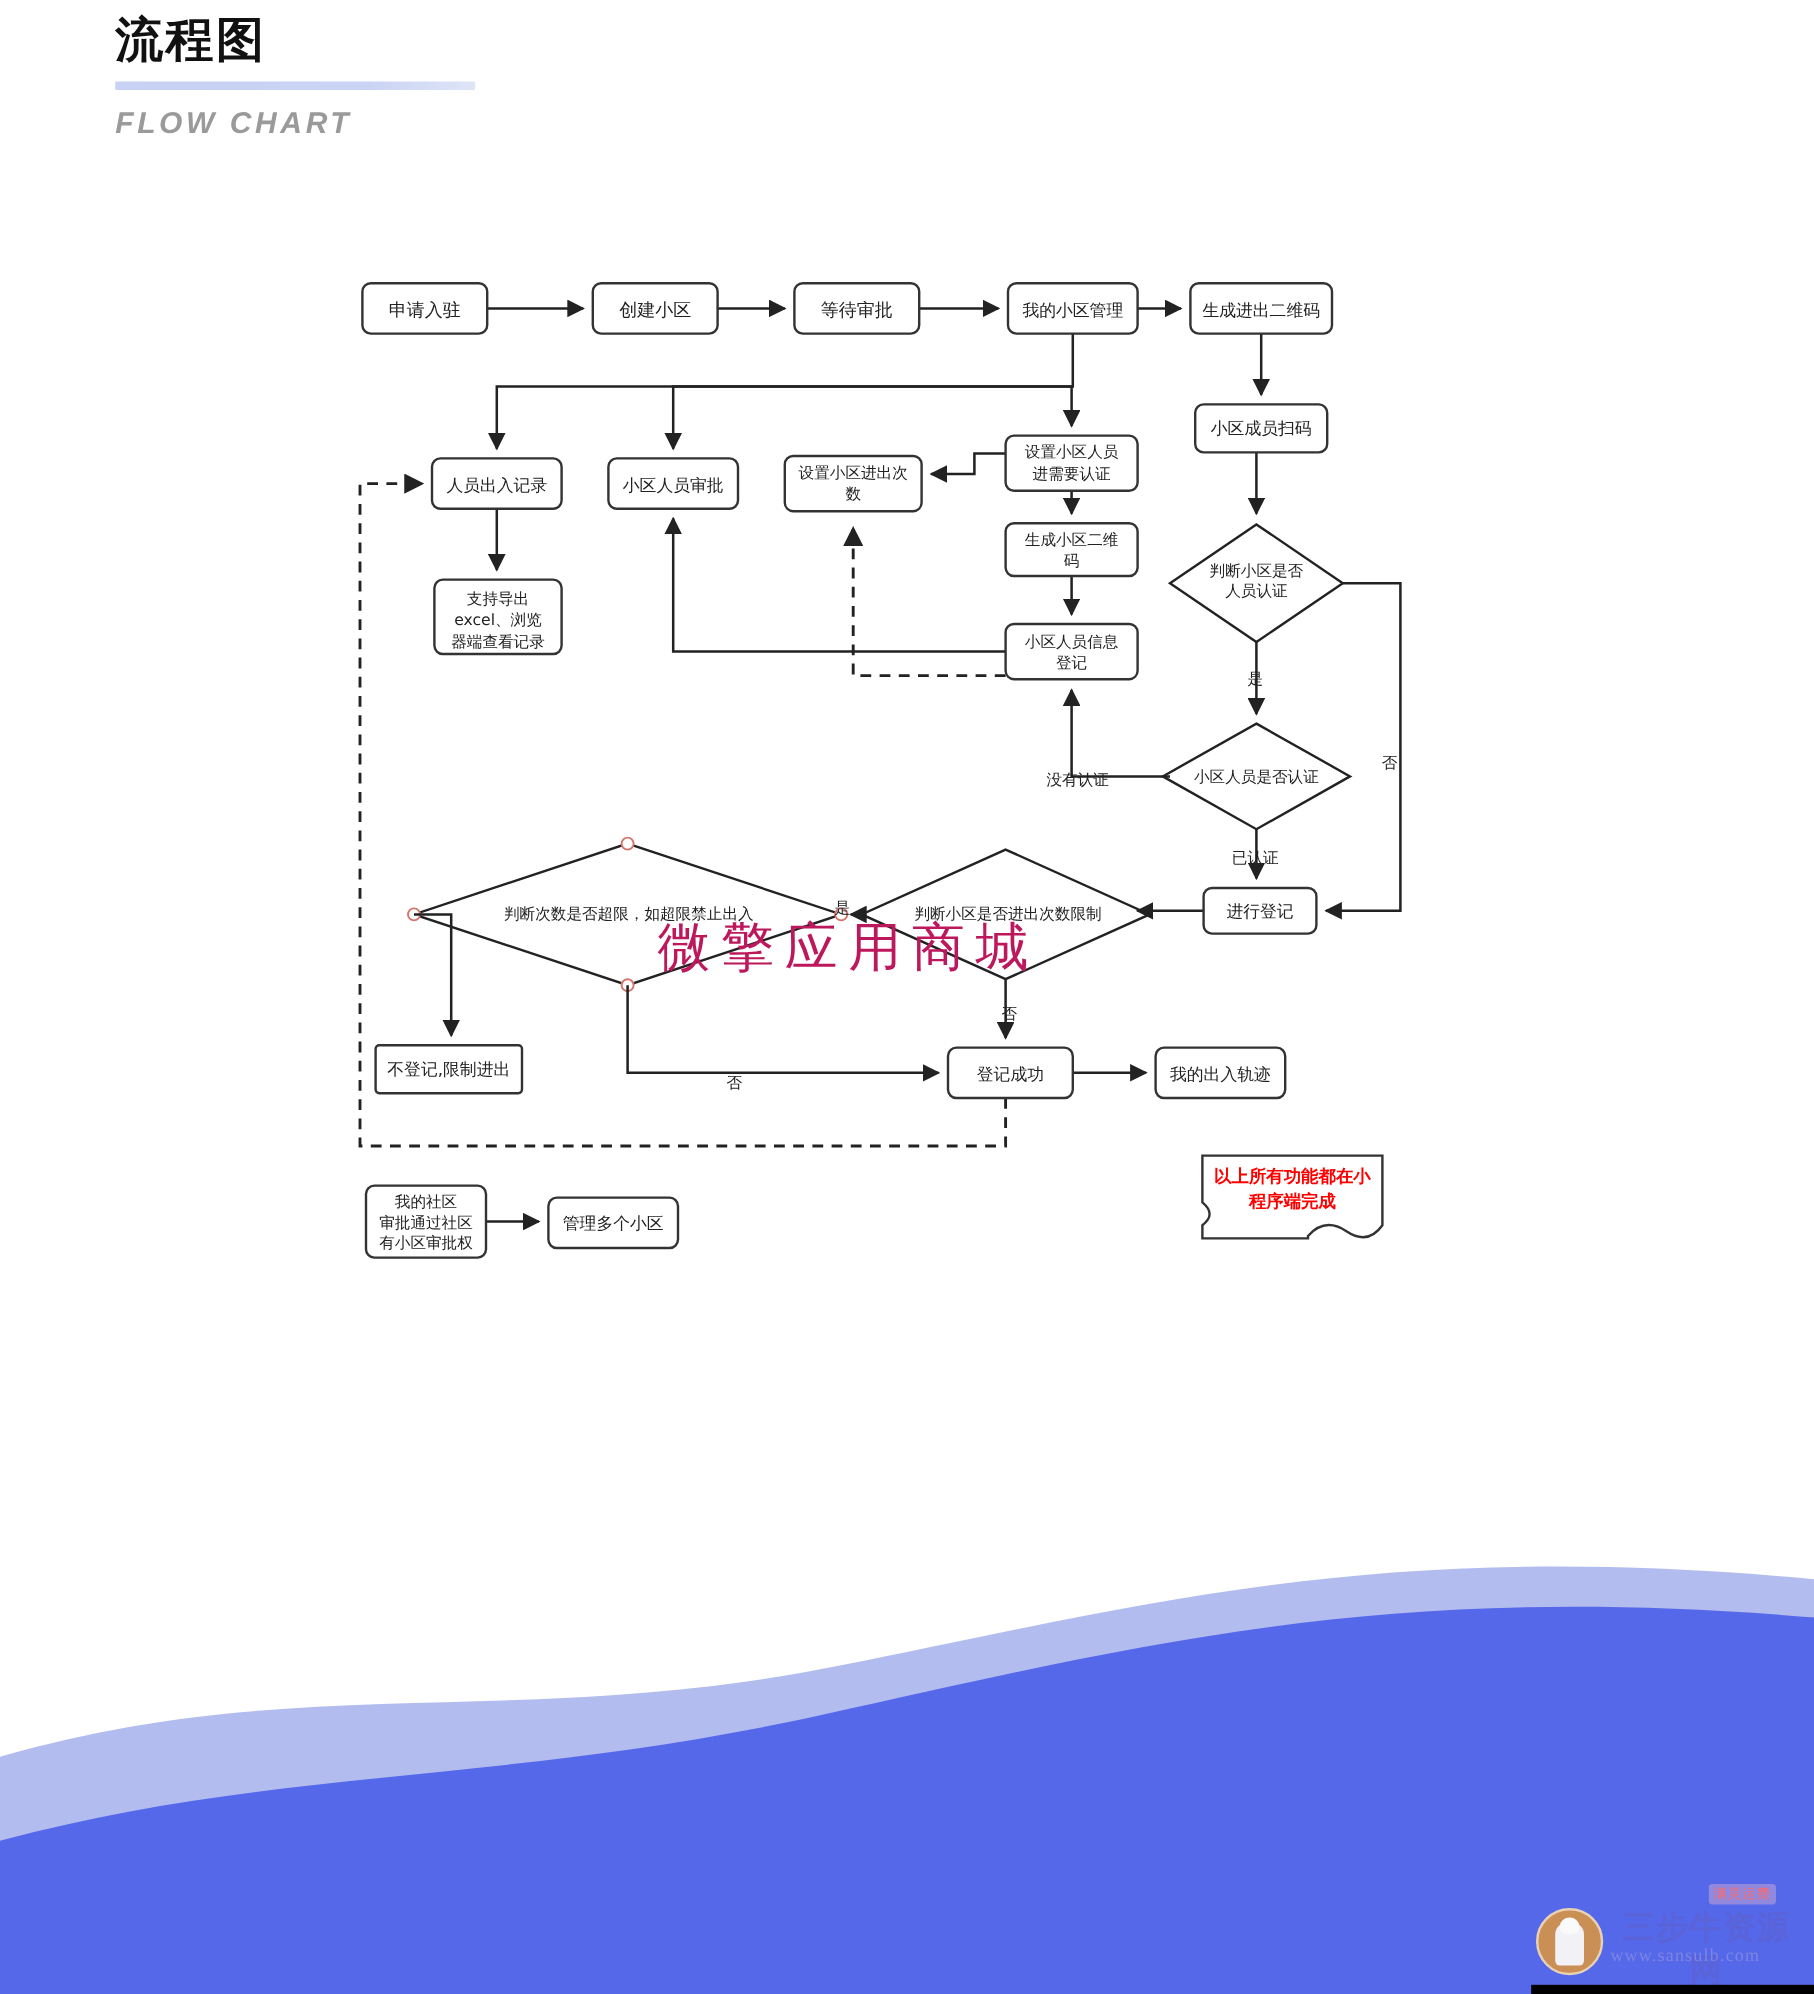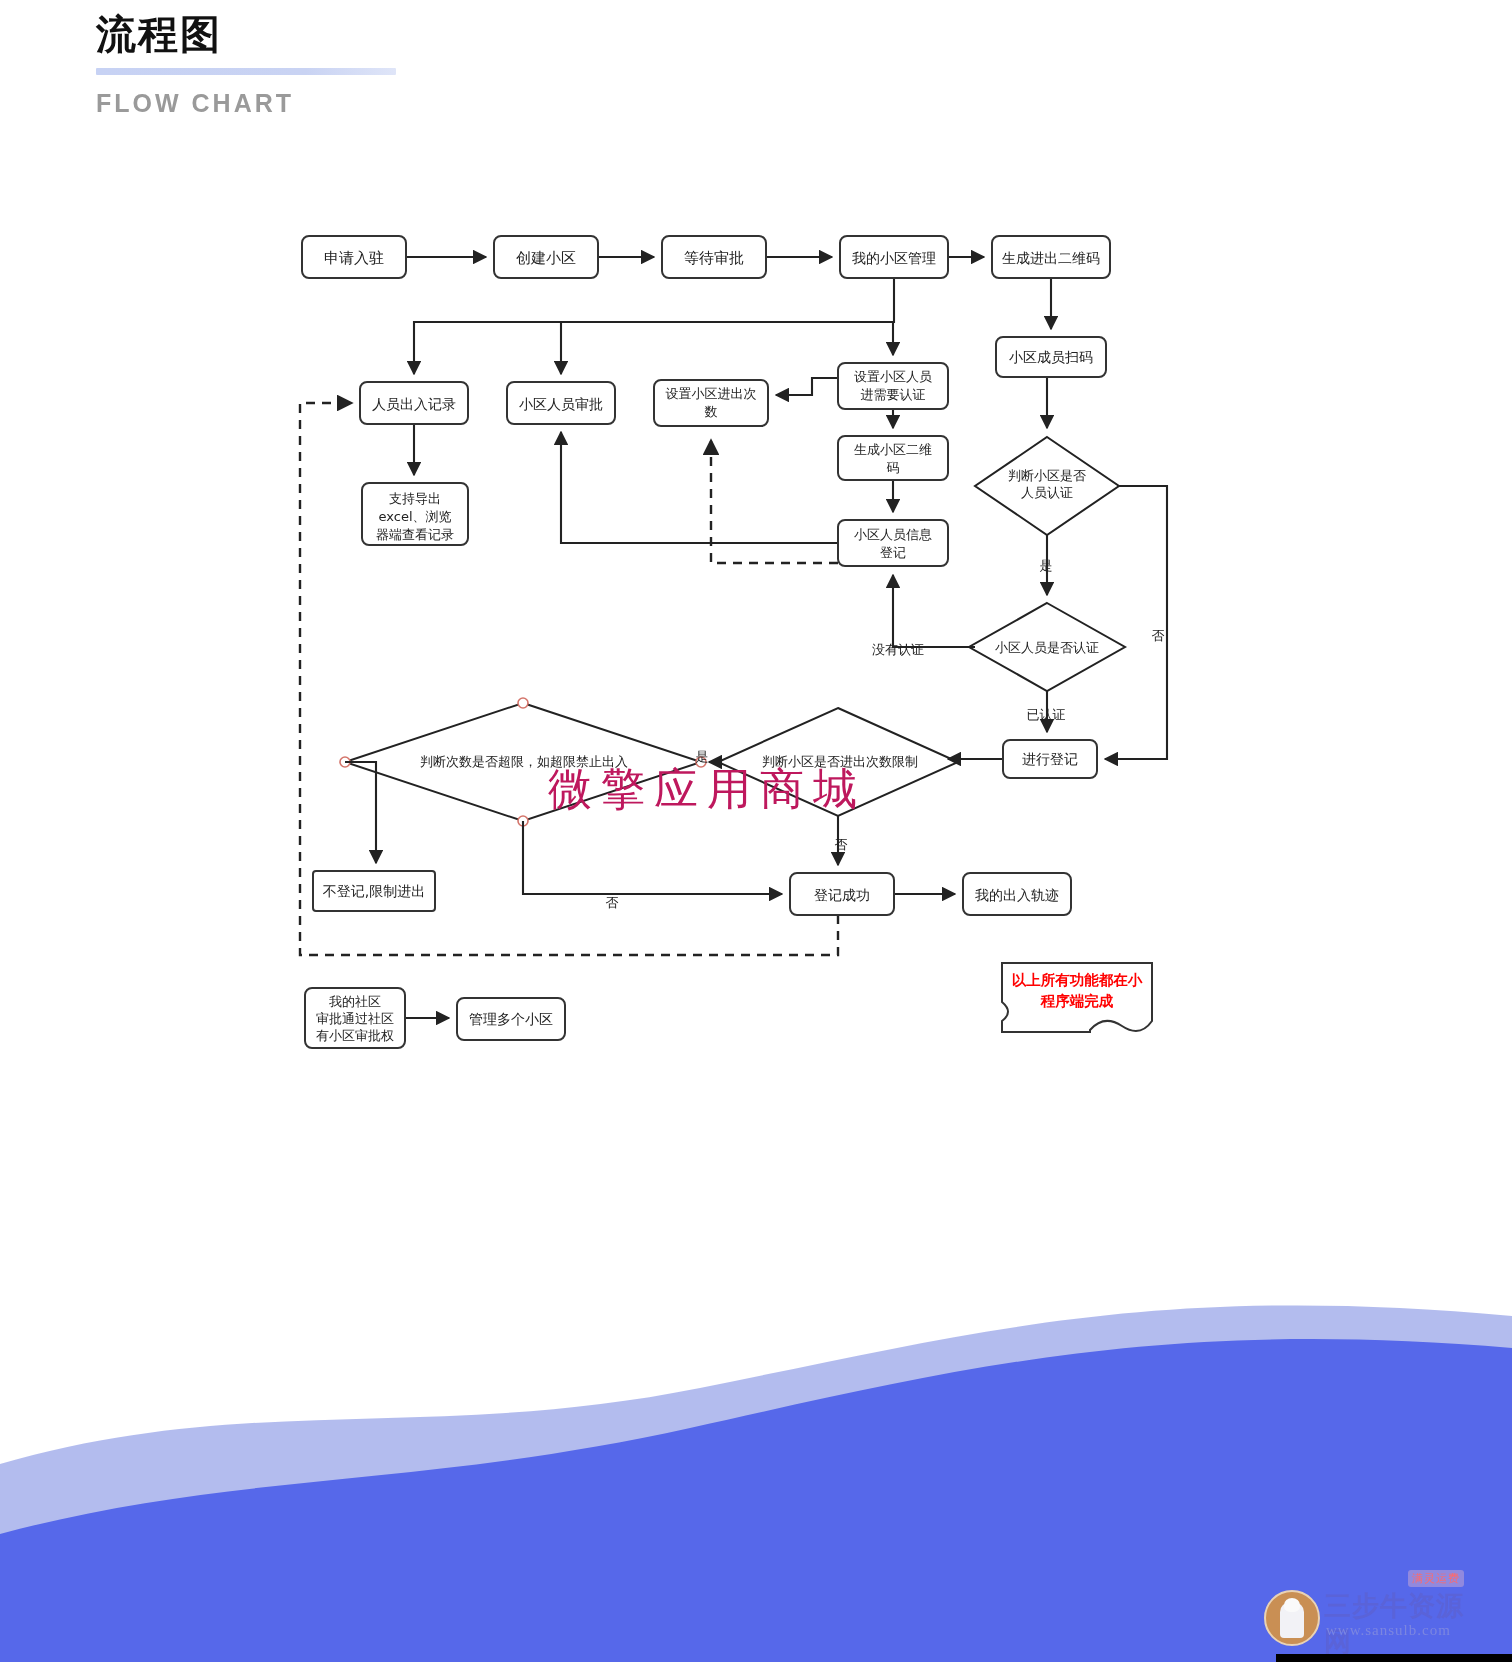--- a/index.html
+++ b/index.html
@@ -14,41 +14,41 @@
     font-size:40px;font-weight:bold;color:#111;letter-spacing:2px;
     font-family:"DejaVu Sans","Liberation Sans",sans-serif;line-height:1.1;
   }
   #title-rule{
     margin-top:12px;width:300px;height:7px;
     background:linear-gradient(90deg,#c7d2f4 0%,#c9d3f3 70%,#dfe5f8 100%);
     border-radius:1px;
   }
   #title-en{
     margin-top:14px;font-size:25px;font-weight:bold;color:#9a9a9a;
-    letter-spacing:3px;font-family:"Liberation Sans",sans-serif;
+    letter-spacing:3px;font-family:"Liberation Sans",sans-serif;font-style:italic;
   }
 
   
   #diagram{position:absolute;left:0;top:0;width:1512px;height:1180px;}
   #diagram text{font-family:"DejaVu Sans","Liberation Sans",sans-serif;}
 
   
   #watermark{
     position:absolute;left:548px;top:760px;
     font-size:44px;color:#be185d;letter-spacing:9px;
     font-family:"DejaVu Sans","Liberation Sans",sans-serif;
     white-space:nowrap;pointer-events:none;
   }
 
   
   #waves{position:absolute;left:0;bottom:0;width:1512px;height:520px;}
 
   
   #site-logo{
-    position:absolute;right:24px;bottom:10px;height:76px;width:232px;
+    position:absolute;right:8px;bottom:10px;height:76px;width:232px;text-align:center;
   }
   #site-logo .badge{
     position:absolute;left:8px;top:14px;width:52px;height:52px;border-radius:50%;
     background:#c98f54;border:2px solid #e9d2b4;overflow:hidden;
   }
   #site-logo .badge .figure{
     position:absolute;left:14px;top:10px;width:24px;height:36px;
     background:#f2f2f6;border-radius:10px 10px 4px 4px;
   }
   #site-logo .badge .head{

